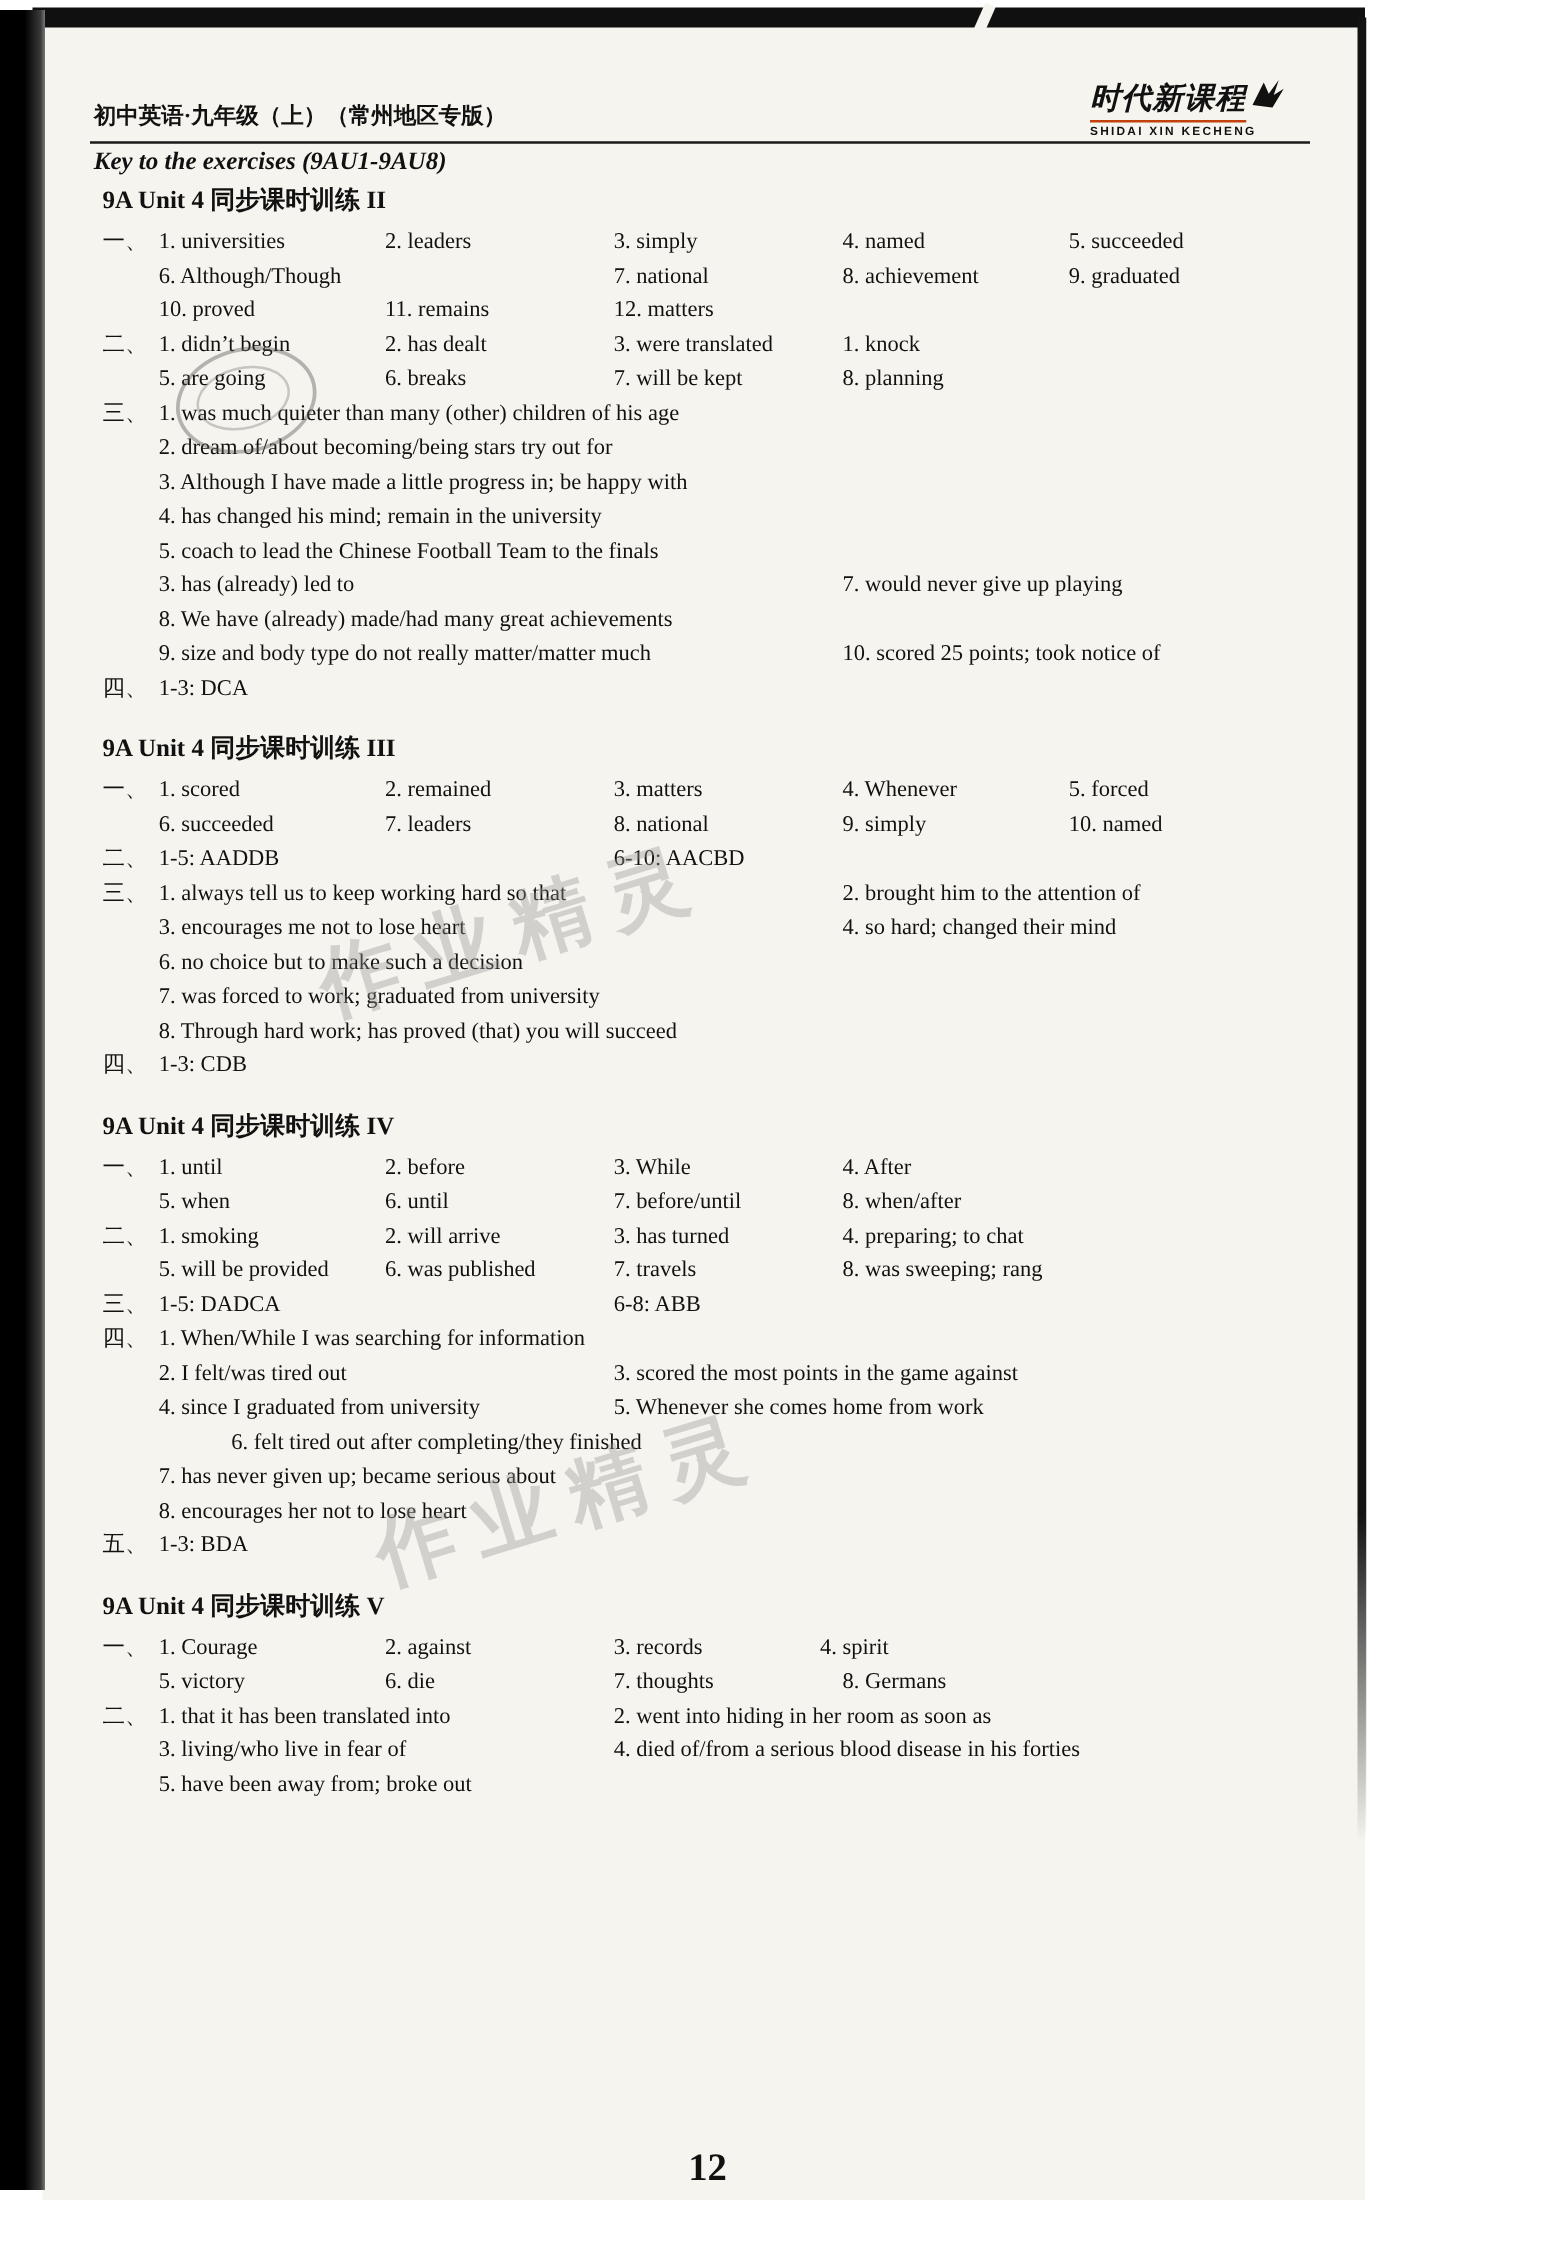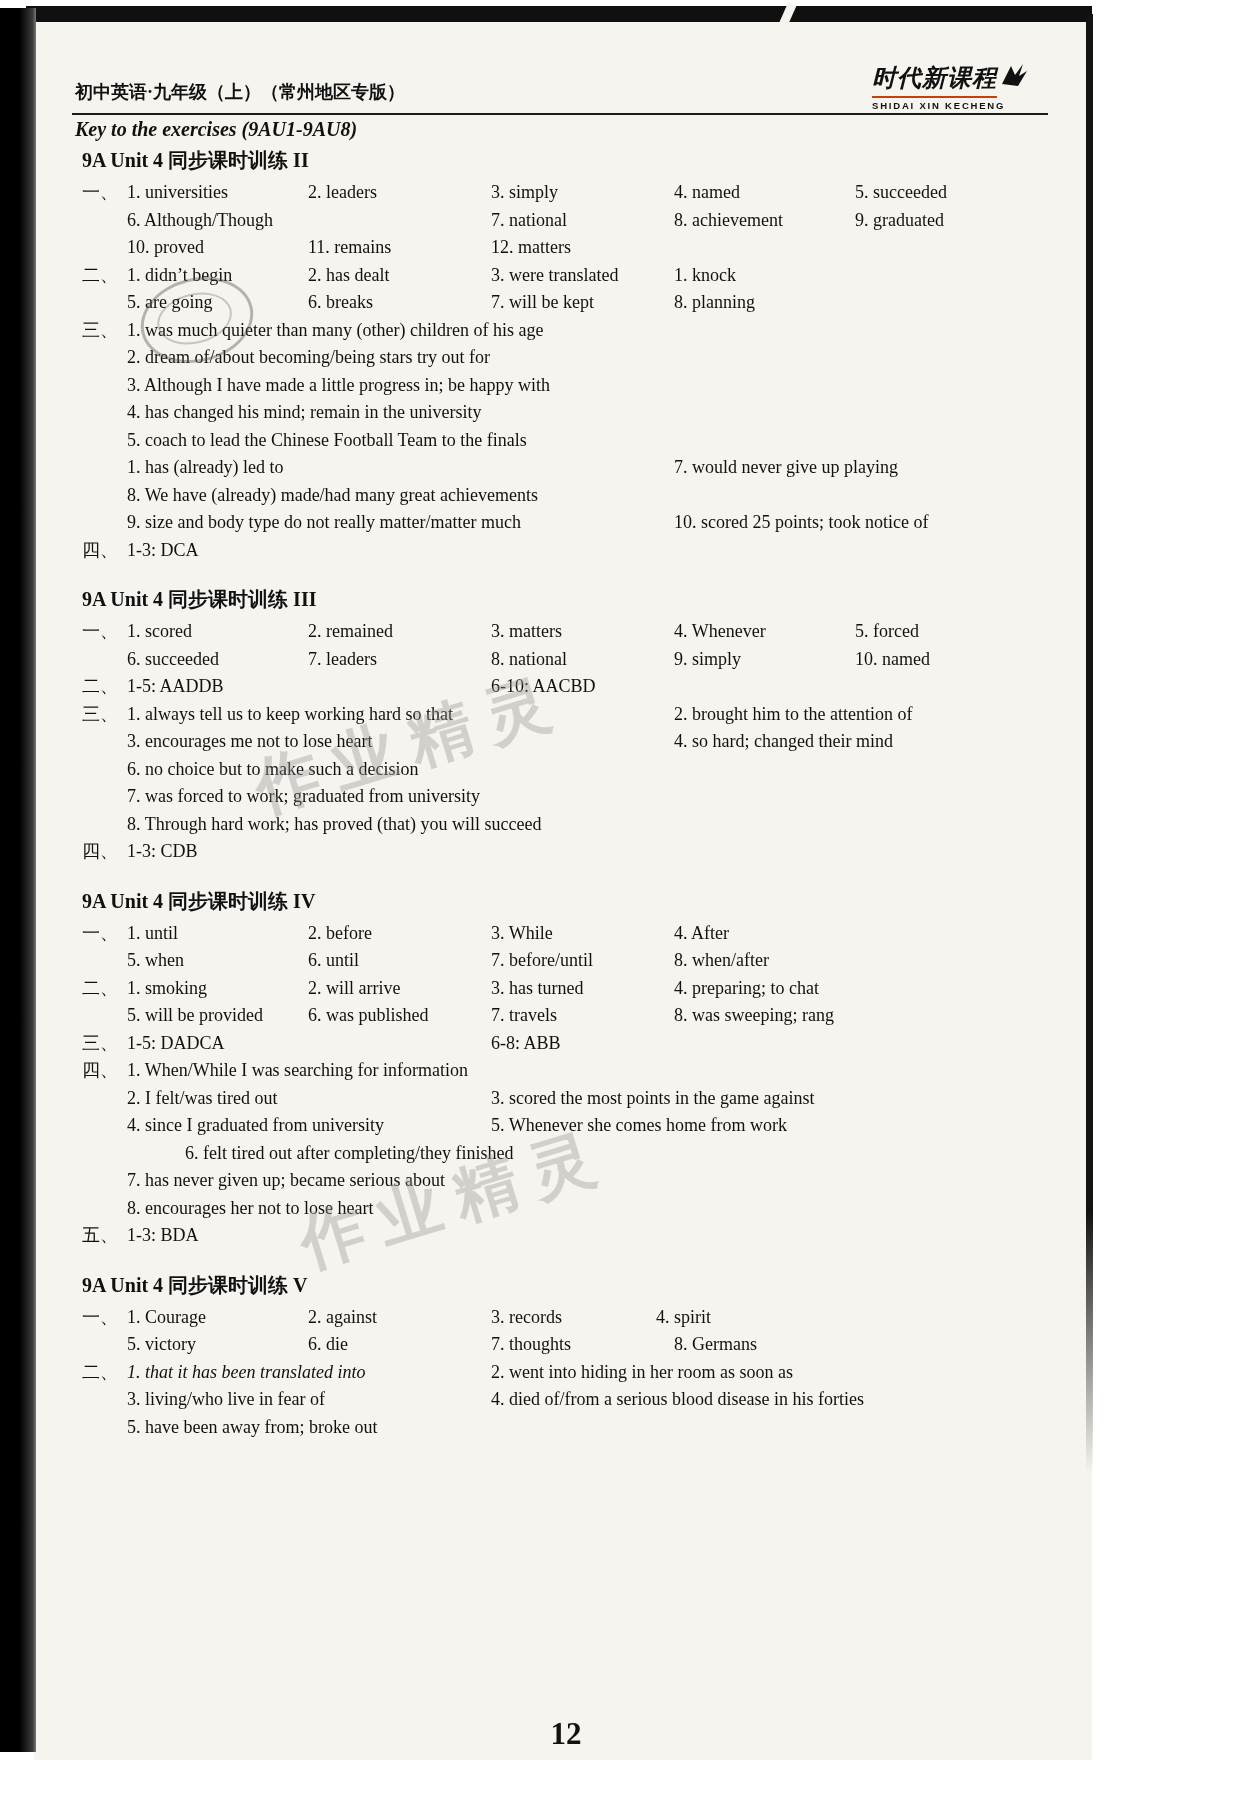--- a/index.html
+++ b/index.html
@@ -121,21 +121,21 @@
             <div class="row">
               <span class="item" style="left: 0px;">3. Although I have made a little progress in; be happy with</span>
             </div>
             <div class="row">
               <span class="item" style="left: 0px;">4. has changed his mind; remain in the university</span>
             </div>
             <div class="row">
               <span class="item" style="left: 0px;">5. coach to lead the Chinese Football Team to the finals</span>
             </div>
             <div class="row">
-              <span class="item" style="left: 0px;">1. has (already) led to</span>
+              <span class="item" style="left: 0px;">3. has (already) led to</span>
               <span class="item" style="left: 547px;">7. would never give up playing</span>
             </div>
             <div class="row">
               <span class="item" style="left: 0px;">8. We have (already) made/had many great achievements</span>
             </div>
             <div class="row">
               <span class="item" style="left: 0px;">9. size and body type do not really matter/matter much</span>
               <span class="item" style="left: 547px;">10. scored 25 points; took notice of</span>
             </div>
           </div>
@@ -305,21 +305,21 @@
               <span class="item" style="left: 181px;">6. die</span>
               <span class="item" style="left: 364px;">7. thoughts</span>
               <span class="item" style="left: 547px;">8. Germans</span>
             </div>
           </div>
         </div>
         <div class="block">
           <span class="blabel">二、</span>
           <div class="rows">
             <div class="row">
-              <span class="item" style="left: 0px; font-style: italic;">1. that it has been translated into</span>
+              <span class="item" style="left: 0px;">1. that it has been translated into</span>
               <span class="item" style="left: 364px;">2. went into hiding in her room as soon as</span>
             </div>
             <div class="row">
               <span class="item" style="left: 0px;">3. living/who live in fear of</span>
               <span class="item" style="left: 364px;">4. died of/from a serious blood disease in his forties</span>
             </div>
             <div class="row">
               <span class="item" style="left: 0px;">5. have been away from; broke out</span>
             </div>
           </div>

